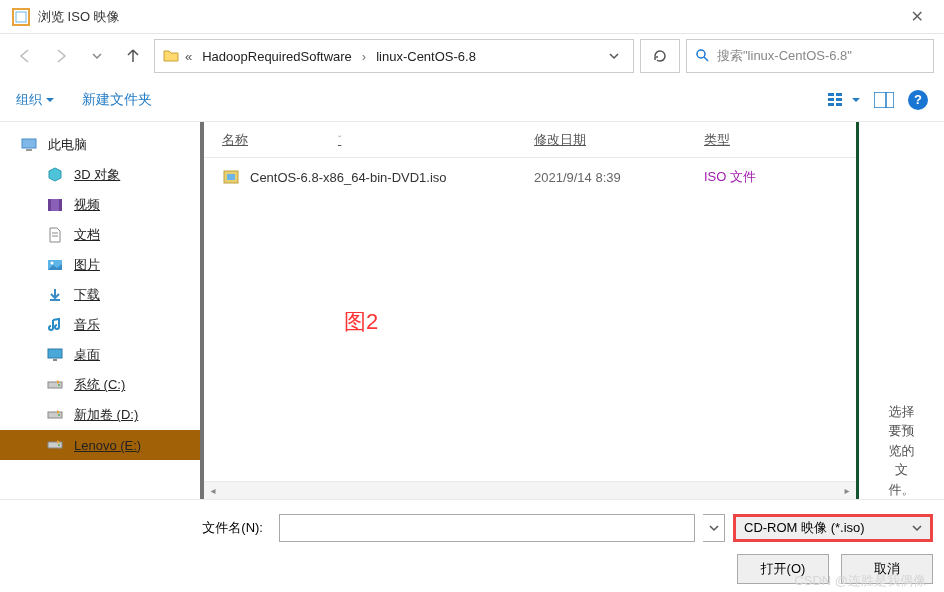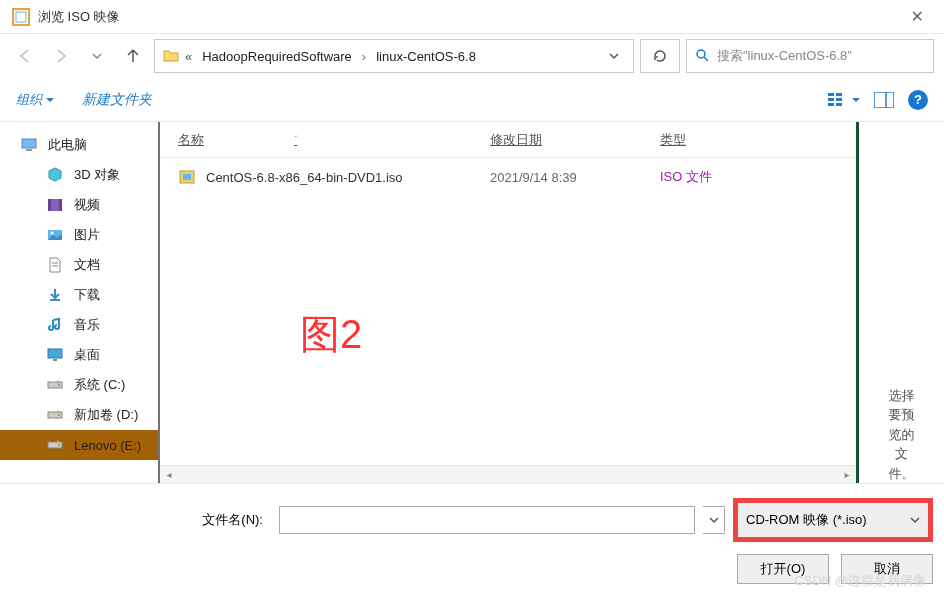--- a/index.html
+++ b/index.html
@@ -19,58 +19,58 @@
 .bc-chevron { color: #555; }
 .bc-folder { width: 16px; height: 16px; }
 .bc-item { color: #222; padding: 0 4px; }
 .bc-sep { color: #777; }
 .bc-dd { color: #555; margin-left: auto; padding: 0 6px; }
 .refresh-btn { width: 40px; height: 34px; border: 1px solid #ccc; display: flex; align-items: center; justify-content: center; color: #555; }
 .search-box { width: 248px; height: 34px; border: 1px solid #ccc; display: flex; align-items: center; padding: 0 8px; gap: 8px; color: #888; }
 
 
 .toolbar { height: 44px; display: flex; align-items: center; padding: 0 16px; gap: 28px; border-bottom: 1px solid #e9e9e9; }
-.tb-item { color: #247cc5; font-size: 14px; display: flex; align-items: center; gap: 4px; font-style: italic; }
+.tb-item { color: #247cc5; font-size: 14px; display: flex; align-items: center; gap: 4px; }
 .tb-right { margin-left: auto; display: flex; align-items: center; gap: 14px; color: #247cc5; }
 .tb-icon-btn { display: flex; align-items: center; gap: 2px; }
 .help-icon { width: 20px; height: 20px; border-radius: 50%; background: #1976d2; color: #fff; font-weight: bold; display: flex; align-items: center; justify-content: center; font-size: 13px; }
 
 
 .main { flex: 1; display: flex; min-height: 0; }
-.sidebar { width: 160px; border-right: 2px solid #737373; padding-top: 8px; overflow: hidden; }
+.sidebar { width: 204px; border-right: 4px solid #737373; padding-top: 8px; overflow: hidden; }
 .side-item { height: 30px; display: flex; align-items: center; padding-left: 28px; gap: 10px; color: #222; }
 .side-item.root { padding-left: 20px; font-size: 14px; }
-.side-item.indent2 { padding-left: 46px; }
+.side-item.indent2 { padding-left: 46px; text-decoration: underline; }
 .side-item.sel { background: #a16207; }
 .side-icon { width: 18px; height: 18px; flex-shrink: 0; }
 
 .content { flex: 1; display: flex; flex-direction: column; min-width: 0; position: relative; }
 .col-headers { height: 36px; display: flex; align-items: center; border-bottom: 1px solid #e9e9e9; color: #555; font-size: 13px; text-decoration: underline; }
 .col-name { width: 330px; padding-left: 18px; }
 .col-date { width: 170px; }
 .col-type { flex: 1; }
 .sort-ind { color: #999; font-size: 10px; margin-left: 90px; }
 .file-row { height: 38px; display: flex; align-items: center; color: #333; }
 .file-name-cell { width: 330px; padding-left: 18px; display: flex; align-items: center; gap: 10px; }
 .file-date-cell { width: 170px; color: #666; }
 .file-type-cell { flex: 1; color: #a21caf; }
-.overlay-label { position: absolute; left: 140px; top: 185px; color: #ff3333; font-size: 40px; font-weight: 500; }
+.overlay-label { position: absolute; left: 140px; top: 185px; color: #ff3333; font-size: 22px; font-weight: 500; }
 .hscroll { height: 18px; border-top: 1px solid #e9e9e9; display: flex; align-items: center; }
 .hscroll .track { flex: 1; background: #f4f4f4; height: 100%; position: relative; }
 .hscroll .arrow { width: 18px; height: 100%; display: flex; align-items: center; justify-content: center; color: #888; background: #f4f4f4; font-size: 10px; }
 
 .preview-pane { width: 88px; border-left: 3px solid #14532d; display: flex; align-items: flex-end; justify-content: center; color: #555; text-align: center; padding: 0 24px; font-size: 13px; line-height: 1.5; }
 
 
 .footer { border-top: 1px solid #e9e9e9; padding: 14px 11px 8px; display: flex; flex-direction: column; gap: 12px; }
 .fn-row { display: flex; align-items: center; gap: 8px; }
 .fn-label { width: 260px; text-align: right; padding-right: 8px; }
 .fn-input { flex: 1; height: 28px; border: 1px solid #aaa; padding: 0 6px; }
 .fn-dd { width: 22px; height: 28px; border: 1px solid #aaa; border-left: none; display: flex; align-items: center; justify-content: center; color: #555; }
-.filter-dd { width: 200px; height: 44px; border: 5px solid #ef4444; display: flex; align-items: center; padding: 0 8px; justify-content: space-between; background: #efefef; }
+.filter-dd { width: 200px; height: 28px; border: 3px solid #ef4444; display: flex; align-items: center; padding: 0 8px; justify-content: space-between; background: #efefef; }
 .btn-row { display: flex; justify-content: flex-end; gap: 12px; }
 .btn { width: 92px; height: 30px; border: 1px solid #aaa; background: #efefef; display: flex; align-items: center; justify-content: center; }
 
 .watermark { position: absolute; right: 18px; bottom: 2px; color: #d6d6d6; font-size: 13px; pointer-events: none; }
 </style>
 </head>
 <body>
 
 <div class="titlebar">
   <span class="app-icon">
@@ -181,33 +181,33 @@
     <div class="side-item indent2">
         <span class="side-icon"><svg viewBox="0 0 18 18">
             <rect x="2" y="3" width="14" height="12" fill="#8a5fb8"></rect>
             <rect x="2" y="3" width="3" height="12" fill="#6b4094"></rect>
             <rect x="13" y="3" width="3" height="12" fill="#6b4094"></rect>
           </svg></span>
         <span>视频</span>
       </div>
     <div class="side-item indent2">
         <span class="side-icon"><svg viewBox="0 0 18 18">
+            <path d="M4 2h7l3 3v11H4z" fill="#fff" stroke="#888"></path>
+            <line x1="6" y1="7" x2="12" y2="7" stroke="#888"></line>
+            <line x1="6" y1="10" x2="12" y2="10" stroke="#888"></line>
+          </svg></span>
+        <span>文档</span>
+      </div>
+    <div class="side-item indent2">
+        <span class="side-icon"><svg viewBox="0 0 18 18">
             <rect x="2" y="4" width="14" height="10" fill="#5db5e8"></rect>
             <circle cx="6" cy="7" r="1.5" fill="#fff"></circle>
             <path d="M2 14l5-5 4 3 5-4v6z" fill="#3a8cc7"></path>
           </svg></span>
         <span>图片</span>
-      </div>
-    <div class="side-item indent2">
-        <span class="side-icon"><svg viewBox="0 0 18 18">
-            <path d="M4 2h7l3 3v11H4z" fill="#fff" stroke="#888"></path>
-            <line x1="6" y1="7" x2="12" y2="7" stroke="#888"></line>
-            <line x1="6" y1="10" x2="12" y2="10" stroke="#888"></line>
-          </svg></span>
-        <span>文档</span>
       </div>
     <div class="side-item indent2">
         <span class="side-icon"><svg viewBox="0 0 18 18">
             <path d="M9 3v8M5 8l4 4 4-4" fill="none" stroke="#3a8cc7" stroke-width="2"></path>
             <line x1="4" y1="14" x2="14" y2="14" stroke="#3a8cc7" stroke-width="2"></line>
           </svg></span>
         <span>下载</span>
       </div>
     <div class="side-item indent2">
         <span class="side-icon"><svg viewBox="0 0 18 18">

